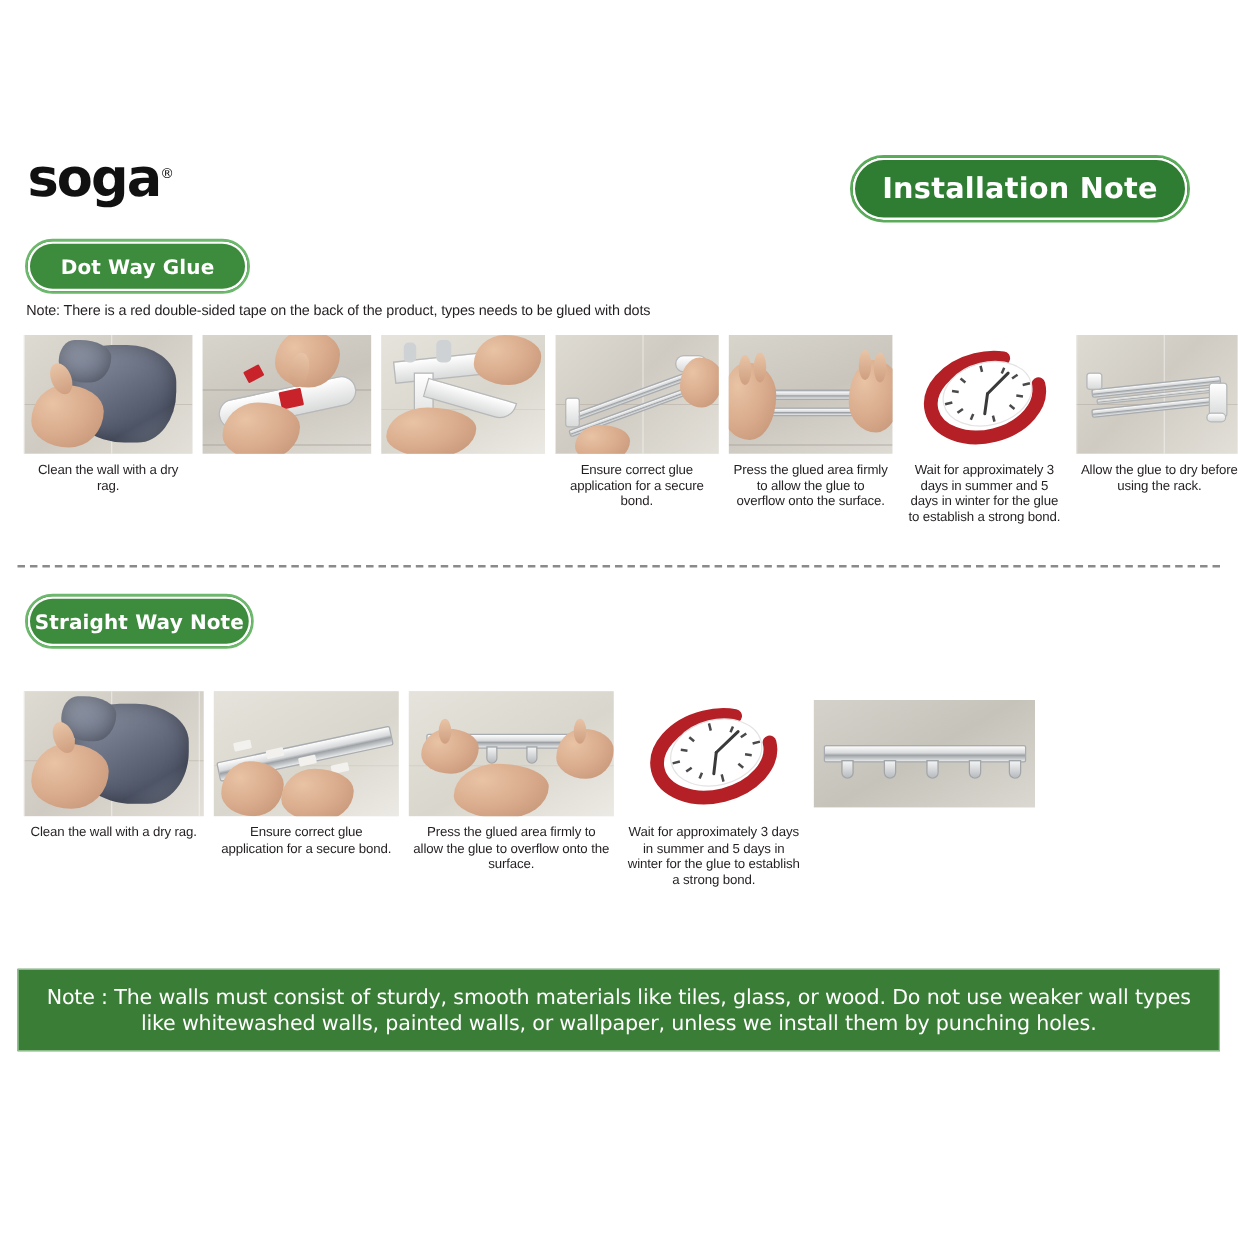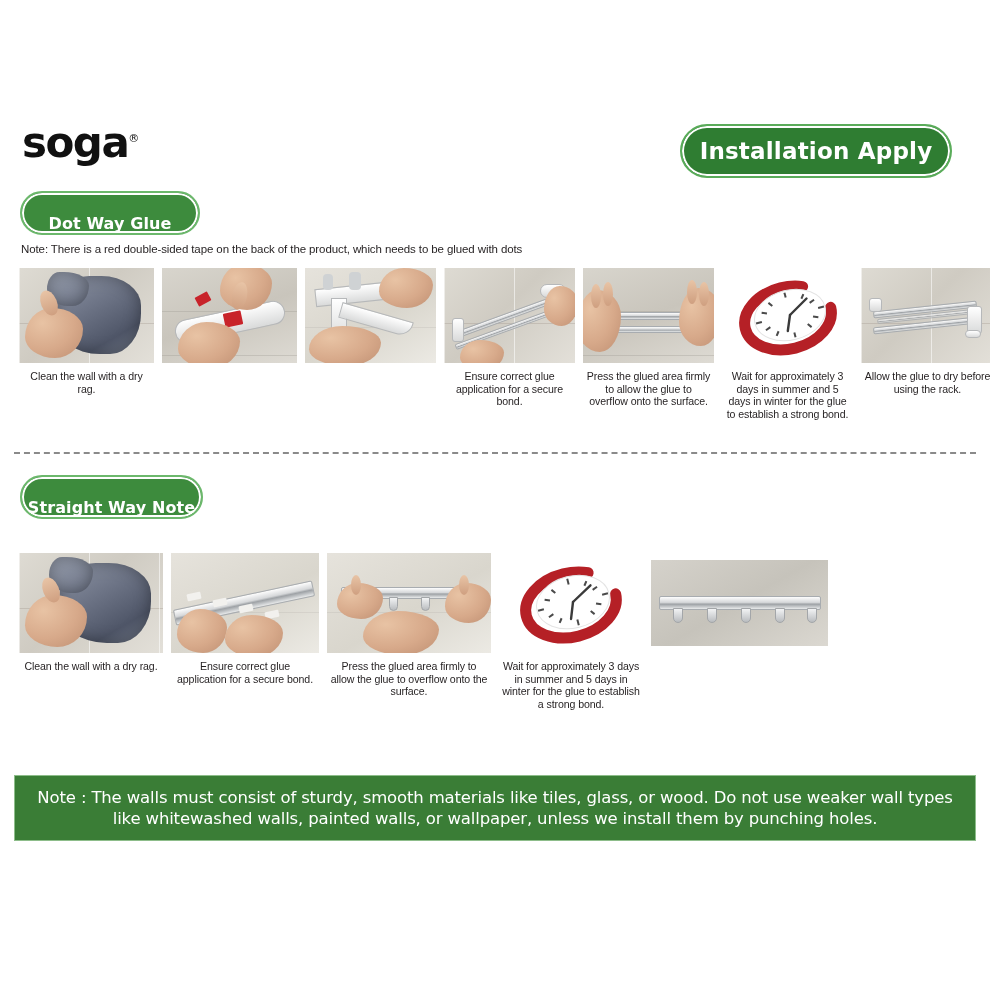--- a/index.html
+++ b/index.html
@@ -69,21 +69,21 @@
     font-family: "DejaVu Sans", sans-serif;
   }
 
   
   .pill {
     border-radius: 22px;
     background: #3d8b3d;
     border: 2px solid #6cb86c;
     box-shadow: inset 0 0 0 2px #ffffff, inset 0 0 0 3px #3d8b3d;
     display: flex;
-    align-items: flex-end;
+    align-items: center;
     justify-content: center;
     box-sizing: border-box;
     height: 44px;
   }
   .pill span {
     color: #ffffff;
     font-size: 16px;
     font-weight: 700;
     font-family: "DejaVu Sans", sans-serif;
     letter-spacing: 0.1px;
@@ -240,28 +240,28 @@
 </style>
 </head>
 <body>
 
 <div class="page">
 
   <div class="header">
     <div class="logo"><span>soga</span><span class="reg">®</span></div>
 
     <div class="title-badge">
-      <span>Installation Apply</span>
+      <span>Installation Note</span>
     </div>
   </div>
 
   <div class="pill" id="pill-dot">
     <span>Dot Way Glue</span>
   </div>
-  <div class="note-line" id="note-dot">Note: There is a red double-sided tape on the back of the product, which needs to be glued with dots</div>
+  <div class="note-line" id="note-dot">Note: There is a red double-sided tape on the back of the product, types needs to be glued with dots</div>
 
   <div class="strip" id="strip-1">
 
     <div class="step" style="width:135px;margin-right:8px;">
       <div class="thumb" style="width:135px;height:95px;">
         <div class="tilewall"></div>
         <div class="cloth" style="left:36px;top:8px;width:86px;height:78px;"></div>
         <div class="cloth" style="left:28px;top:4px;width:42px;height:34px;background:linear-gradient(150deg,#9aa1b0,#6b7284);border-radius:30% 60% 40% 50%/50% 40% 60% 50%;"></div>
         <div class="hand" style="left:6px;top:40px;width:58px;height:50px;"></div>
         <div class="finger" style="left:22px;top:22px;width:16px;height:26px;transform:rotate(-22deg);"></div>

